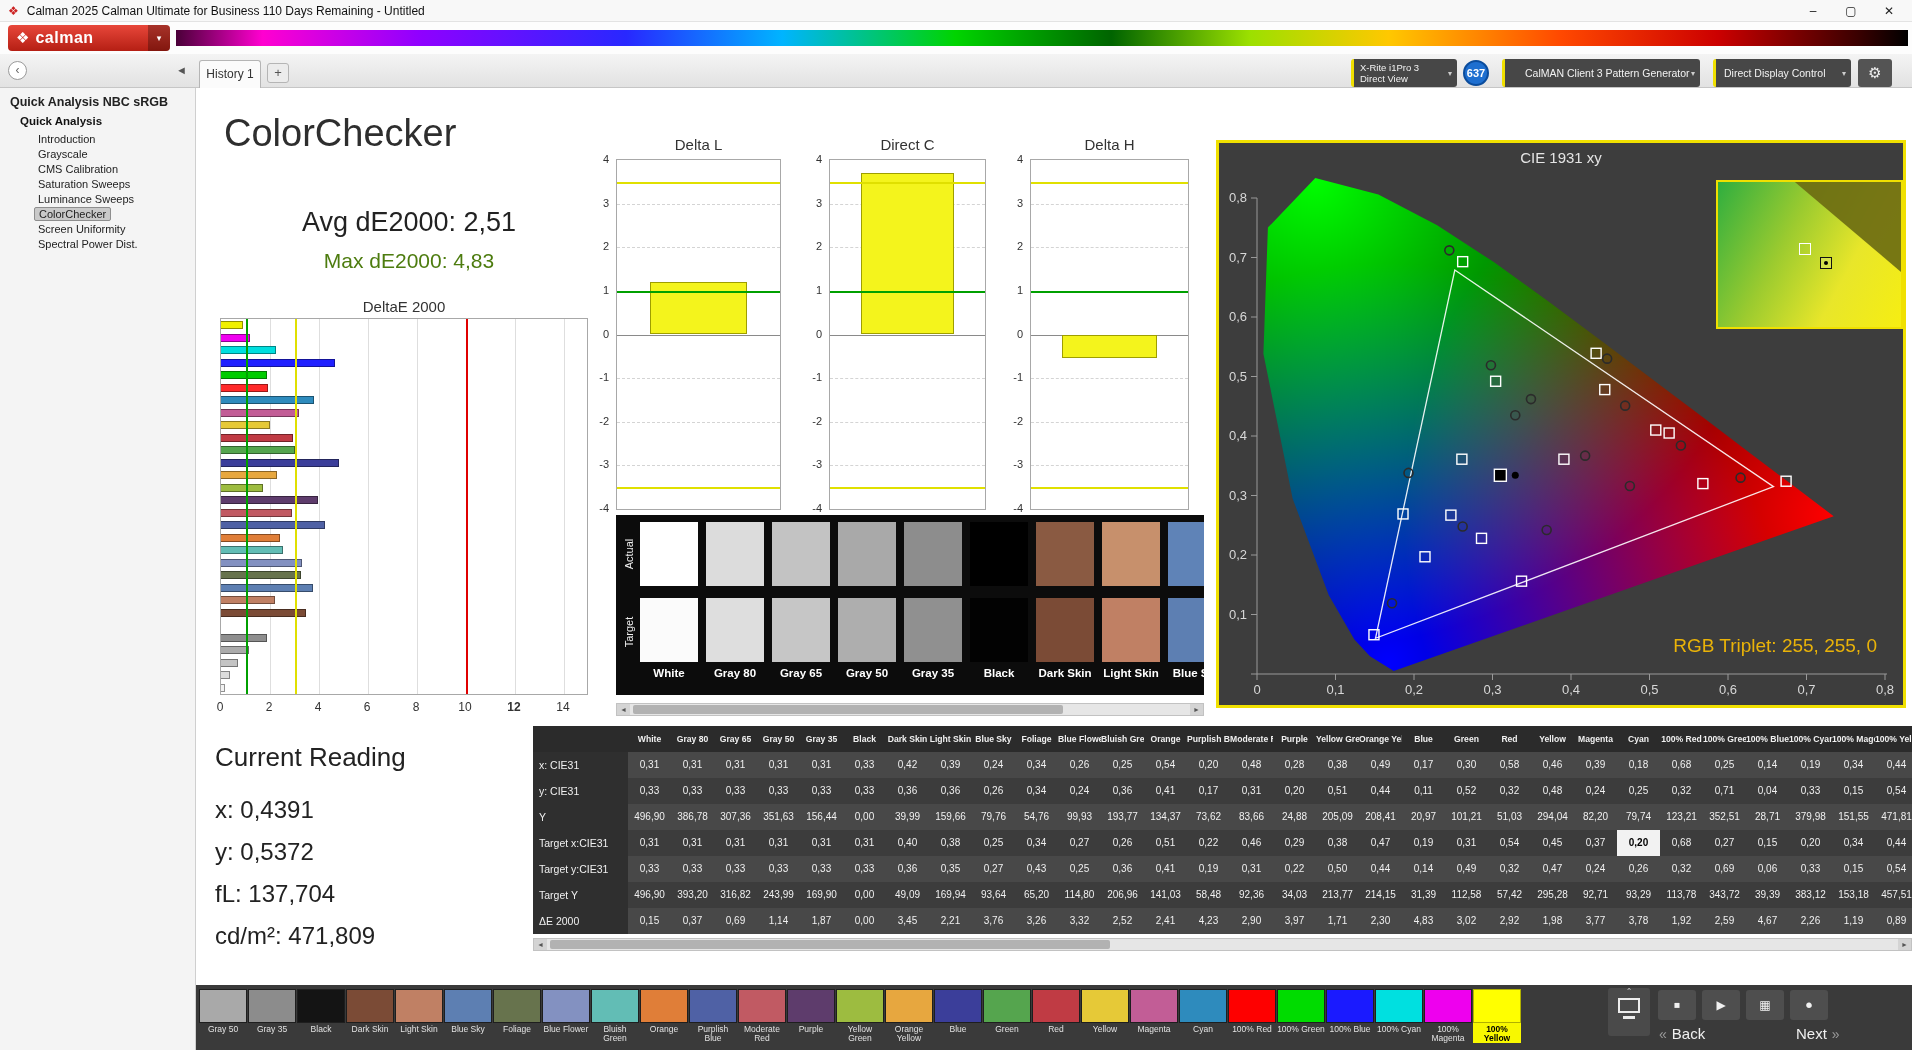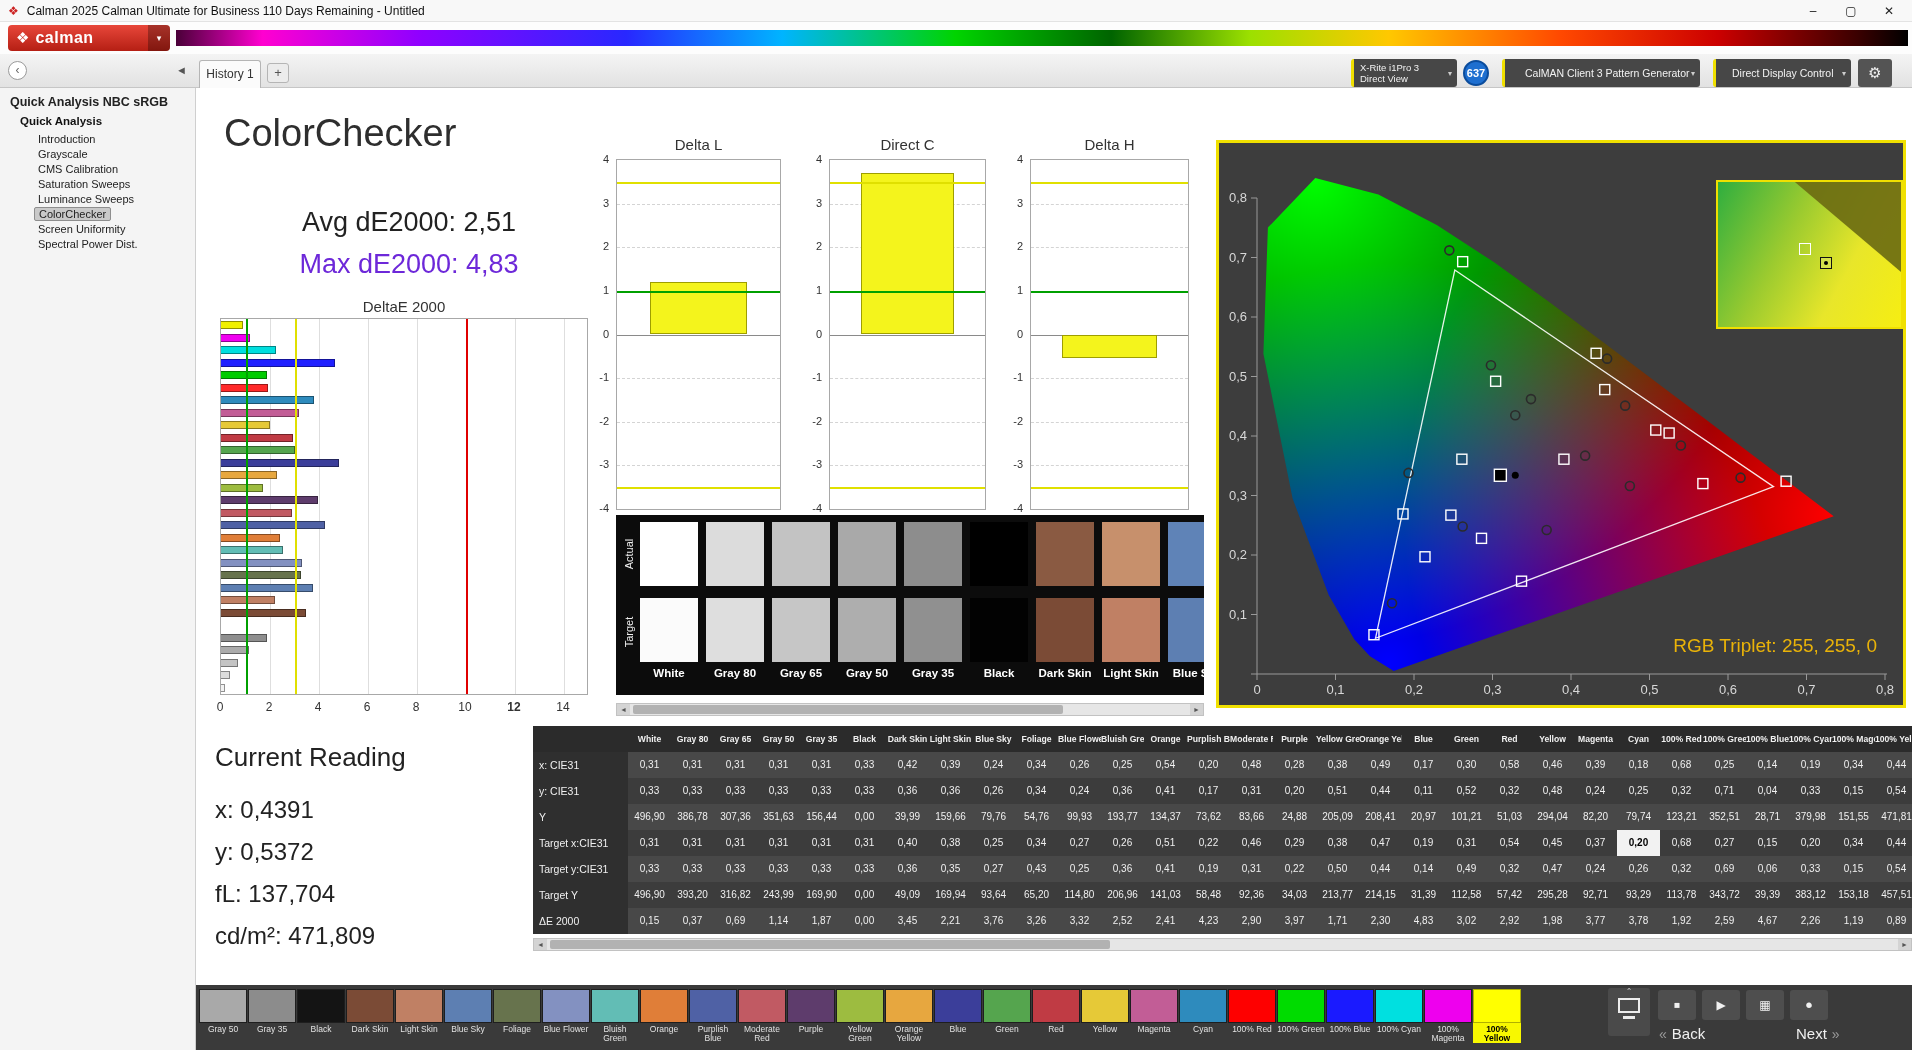--- a/index.html
+++ b/index.html
@@ -39,37 +39,37 @@
                color:#333;text-align:center;line-height:26px}
   #add-tab{position:absolute;left:267px;top:9px;width:22px;height:20px;background:#ececec;
            border:1px solid #b5b5b5;border-radius:3px;font-size:13px;color:#555;text-align:center;line-height:17px}
   .dd-btn{position:absolute;top:5px;height:28px;background:#474747;border-radius:3px;
           border-left:3px solid #f0e000;color:#f2f2f2;display:flex;align-items:center;cursor:pointer}
   .dd-btn .chev{margin-left:auto;margin-right:5px;font-size:8px;color:#ccc}
   #meter-dd{left:1351px;width:106px;font-size:9.5px;line-height:11px;padding-left:6px}
   #badge{position:absolute;left:1463px;top:6px;width:26px;height:26px;border-radius:50%;background:#1e6fd0;
          border:2px solid #0b4c9c;color:#fff;font-size:11px;font-weight:bold;text-align:center;line-height:22px}
   #pattern-dd{left:1502px;width:198px;font-size:10.5px;padding-left:20px}
-  #display-dd{left:1713px;width:138px;font-size:10.5px;padding-left:16px}
+  #display-dd{left:1713px;width:138px;font-size:10.5px;padding-left:8px}
   #gear-btn{position:absolute;left:1858px;top:5px;width:34px;height:28px;background:#545454;border-radius:3px;
             color:#eee;font-size:15px;text-align:center;line-height:28px}
 
   
   #sidebar{position:absolute;left:0;top:88px;width:196px;height:962px;background:#f4f4f4;border-right:1px solid #cfcfcf}
   #ws-title{position:absolute;left:10px;top:7px;font-size:12.5px;font-weight:bold;color:#222;white-space:nowrap}
   #tree-root{position:absolute;left:20px;top:27px;font-size:11.5px;font-weight:bold;color:#111}
   #sidebar-tree{position:absolute;left:34px;top:44px;width:158px}
   .tree-item{font-size:11px;color:#222;height:14px;line-height:14px;margin-bottom:1px;padding:0 4px;
              white-space:nowrap;width:max-content;cursor:pointer}
   .tree-item.selected{background:#c9c9c9;border:1px solid #8e8e8e;border-radius:2px;line-height:12px;height:14px}
 
   
   #page-title{position:absolute;left:224px;top:112px;font-size:38px;color:#2e2e2e}
   #avg-line{position:absolute;left:224px;top:207px;width:370px;text-align:center;font-size:27px;color:#222}
-  #max-line{position:absolute;left:224px;top:249px;width:370px;text-align:center;font-size:27px;color:#6d28d9}
+  #max-line{position:absolute;left:224px;top:249px;width:370px;text-align:center;font-size:21px;color:#4d7c0f}
   #de-title{position:absolute;left:220px;top:298px;width:368px;text-align:center;font-size:15px;color:#333}
 
   
   #de-plot{position:absolute;left:220px;top:318px;width:368px;height:377px;border:1px solid #a8a8a8;background:#fff}
   .vgrid{position:absolute;top:0;bottom:0;width:1px;background:#dedede}
   .vref{position:absolute;top:0;bottom:0;width:2px;z-index:3}
   #de-bars{position:absolute;left:0;top:2px;bottom:2px;right:0;display:flex;flex-direction:column;
            justify-content:space-between;z-index:2}
   .de-row{height:8px;display:flex;align-items:center}
   .de-bar{height:8px;border:1px solid rgba(0,0,0,.4);border-left:none}
@@ -561,20 +561,21 @@
       <circle cx="243.67000000000002" cy="383.44" r="4.5" fill="none" stroke="#2b2b2b" stroke-width="1.6"></circle>
       <circle cx="173.01999999999998" cy="460.195" r="4.5" fill="none" stroke="#2b2b2b" stroke-width="1.6"></circle>
       <circle cx="327.665" cy="387.01" r="4.5" fill="none" stroke="#2b2b2b" stroke-width="1.6"></circle>
       <circle cx="366.13" cy="312.635" r="4.5" fill="none" stroke="#2b2b2b" stroke-width="1.6"></circle>
       <circle cx="296.265" cy="272.175" r="4.5" fill="none" stroke="#2b2b2b" stroke-width="1.6"></circle>
       <circle cx="521.56" cy="334.65" r="4.5" fill="none" stroke="#2b2b2b" stroke-width="1.6"></circle>
       <circle cx="388.11" cy="215.64999999999998" r="4.5" fill="none" stroke="#2b2b2b" stroke-width="1.6"></circle>
       <rect x="275.35" y="326.27" width="12" height="12" fill="#000" stroke="#fff" stroke-width="1.4"></rect>
       <circle cx="296.265" cy="332.27" r="3.5" fill="#000"></circle>
     </svg>
+  <div id="cie-title">CIE 1931 xy</div>
   <div id="cie-inset">
     <div class="dark-corner"></div>
     <div class="in-sq" style="left:44%;top:42%"></div>
     <div class="in-cur" style="left:56%;top:52%"></div>
   </div>
   <div id="rgb-triplet">RGB Triplet: 255, 255, 0</div>
 </div>
 
 <div id="current-reading-title">Current Reading</div>
 <div class="cr-line" style="top:796px">x: 0,4391</div>

